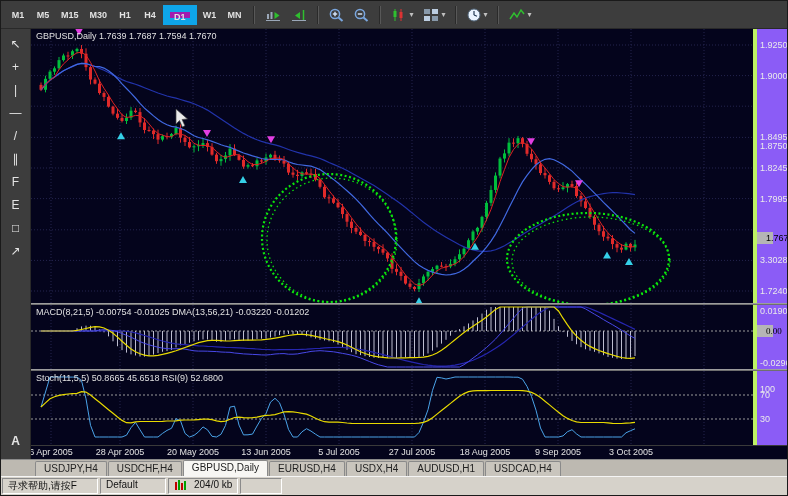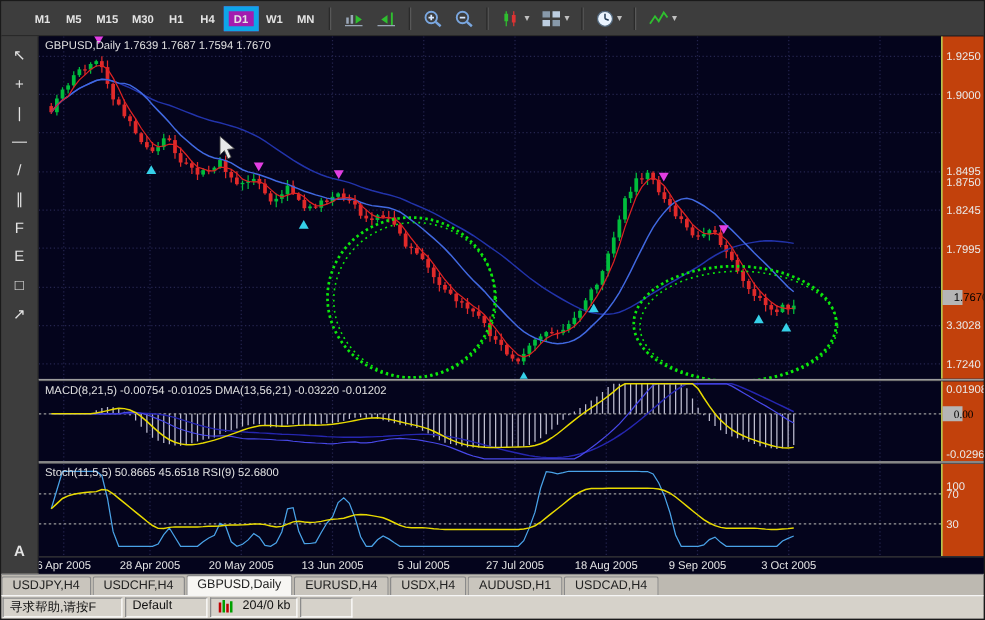--- a/index.html
+++ b/index.html
@@ -1,46 +1,46 @@
 <!DOCTYPE html>
 <html><head>
 <meta charset="utf-8">
 <style>
   *{margin:0;padding:0;box-sizing:border-box;}
   body{background:#777;font-family:"Liberation Sans",sans-serif;}
   .app{width:788px;height:496px;background:#3d3d3d;border:1px solid #1a1a1a;display:flex;flex-direction:column;overflow:hidden;position:relative;}
   
   .toolbar{flex:0 0 28px;display:flex;align-items:center;padding:0 5px;background:#3d3d3d;border-bottom:1px solid #292929;gap:2px;}
-  .tf-group{display:flex;gap:1px;margin-left:16px;}
+  .tf-group{display:flex;gap:1px;}
   .tfbtn{height:20px;min-width:24px;padding:0 4px;background:transparent;border:1px solid transparent;color:#e3e3e3;font:bold 9px "Liberation Sans",sans-serif;}
-  .tfbtn.active{background:#a21caf;border:4px solid #0ea5e9;}
+  .tfbtn.active{background:#a21caf;border:7px solid #0ea5e9;}
   .sep{width:2px;height:18px;border-left:1px solid #2a2a2a;border-right:1px solid #585858;margin:0 4px;}
   .icon-btn{height:20px;padding:0 3px;display:flex;align-items:center;gap:2px;background:transparent;border:none;}
   .icon-btn svg{display:block;}
   .drop{color:#c0c0c0;font-size:8px;line-height:1;}
   
   .main{flex:1;display:flex;min-height:0;}
   .side{flex:0 0 30px;background:#3d3d3d;border-right:1px solid #292929;display:flex;flex-direction:column;align-items:center;padding:5px 0 8px 0;gap:3px;}
   .tool{width:22px;height:20px;color:#e4e4e4;font-size:12px;display:flex;align-items:center;justify-content:center;}
   .tool.bottom{margin-top:auto;font-weight:bold;}
   .chartcol{flex:1;display:flex;flex-direction:column;background:#04041c;min-width:0;}
   .pane{position:relative;display:flex;overflow:hidden;}
   .main-pane{flex:1;}
   .macd-pane{flex:0 0 64px;}
   .stoch-pane{flex:0 0 74px;}
   .pane svg{display:block;flex:0 0 722px;background:#04041c;}
-  .axis{flex:0 0 36px;position:relative;background:#c2410c;border-left:1px solid #bef264;}
+  .axis{flex:0 0 36px;position:relative;background:#8b5cf6;border-left:4px solid #bef264;}
   .axlabel{position:absolute;left:3px;font-size:9px;color:#eaeaea;line-height:10px;white-space:nowrap;}
   .pricebox{position:absolute;left:0;width:16px;background:#b5b5b5;color:#000;font-size:9px;line-height:12px;padding-left:9px;z-index:2;text-align:center;}
   .pane-label{position:absolute;top:2px;left:5px;font-size:9px;color:#e0e0e0;white-space:nowrap;}
   .splitter{flex:0 0 2px;background:#6f6f6f;border-top:1px solid #9d9d9d;}
   .time-axis{flex:0 0 14px;position:relative;background:#04041c;border-top:1px solid #3a3a3a;overflow:hidden;}
   .tlabel{position:absolute;top:1px;transform:translateX(-50%);font-size:9px;color:#e2e2e2;white-space:nowrap;}
   
-  .tabs{flex:0 0 17px;background:#bdb9b1;display:flex;align-items:flex-end;gap:1px;border-top:1px solid #8a8a8a;}
+  .tabs{flex:0 0 17px;background:#bdb9b1;display:flex;align-items:flex-end;padding-left:34px;gap:1px;border-top:1px solid #8a8a8a;}
   .tab{height:15px;padding:0 8px;font-size:10px;line-height:14px;color:#222;background:#c9c5bd;border:1px solid #8a8a8a;border-bottom:none;border-radius:2px 2px 0 0;white-space:nowrap;}
   .tab.active{background:#f7f6f3;height:16px;}
   
   .statusbar{flex:0 0 18px;background:#d6d2ca;display:flex;align-items:stretch;font-size:10px;color:#111;border-top:1px solid #f5f5f5;}
   .cell{border:1px solid;border-color:#8b8b8b #ffffff #ffffff #8b8b8b;margin:1px;padding:0 5px;display:flex;align-items:flex-start;gap:18px;white-space:nowrap;overflow:hidden;}
   .cell.grow{flex:1;}
   .endfill{width:42px;margin:1px;border:1px solid;border-color:#8b8b8b #ffffff #ffffff #8b8b8b;}
 </style>
 </head>
 <body>

